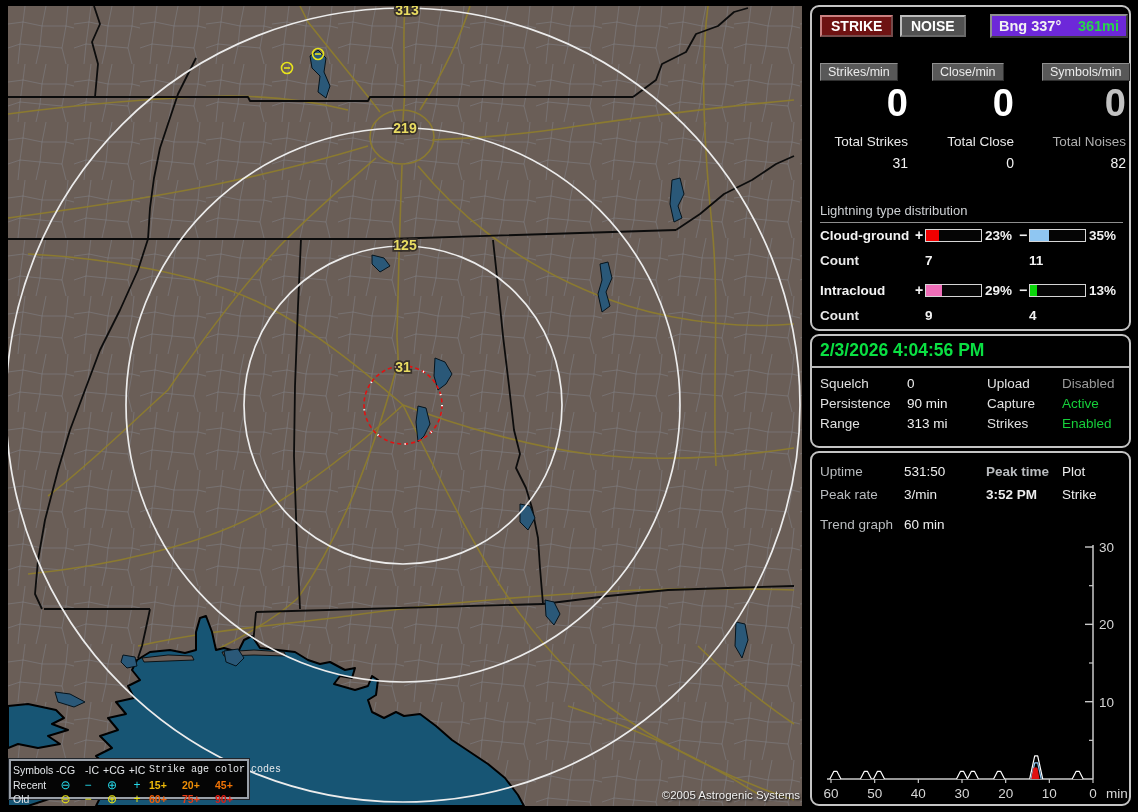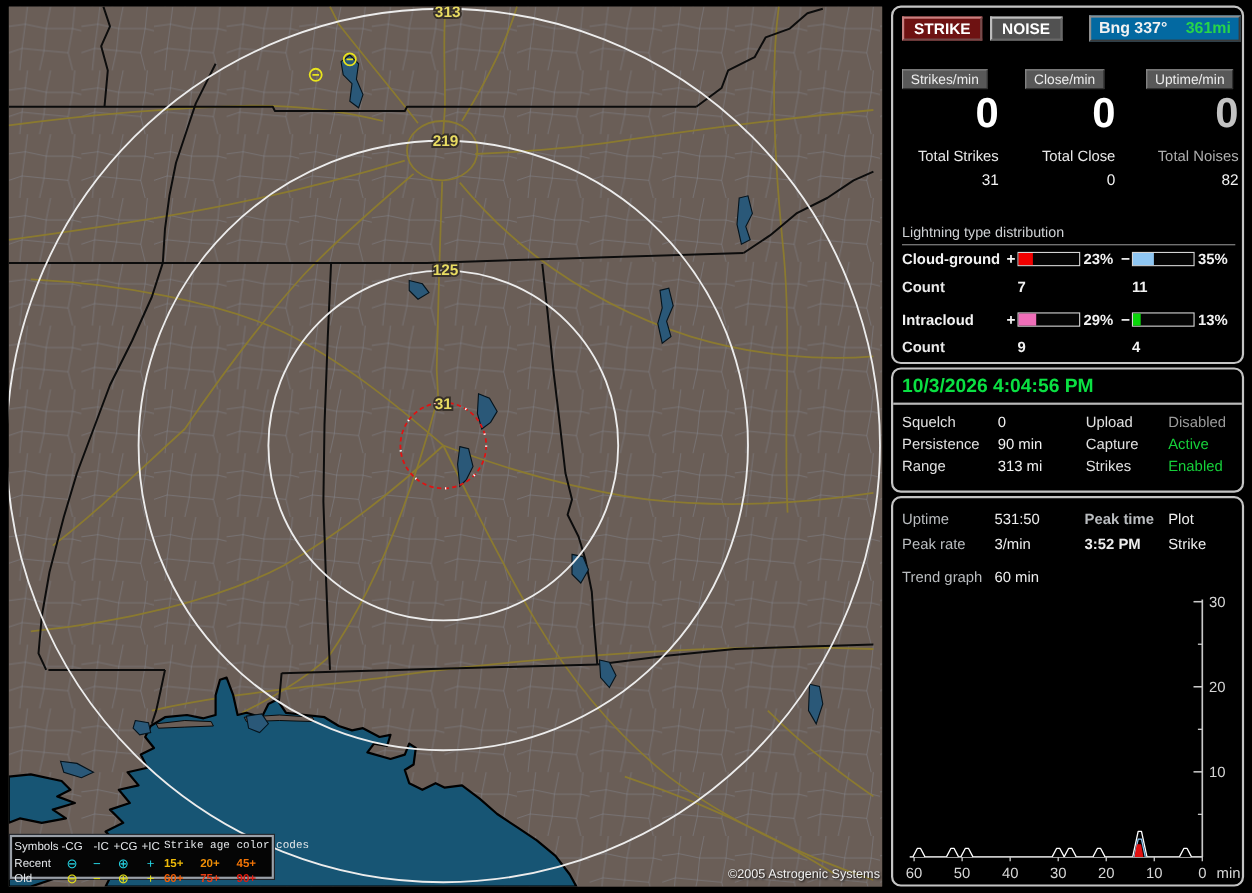--- a/index.html
+++ b/index.html
@@ -24,21 +24,21 @@
 
   
   .panel{position:absolute;left:810px;width:321px;background:#000;border:2px solid #c4c4c4;border-radius:9px;box-sizing:border-box;}
   .p1{top:5px;height:326px;}
   .p2{top:334px;height:114px;}
   .p3{top:451px;height:355px;}
   .panel *{position:absolute;white-space:nowrap;}
 
   .bstrike{left:8px;top:8px;background:#6e1212;border:2px outset #c98080;color:#fff;font:700 14px "Liberation Sans",sans-serif;padding:1px 9px;}
   .bnoise{left:88px;top:8px;background:#515151;border:2px outset #bdbdbd;color:#fff;font:700 14px "Liberation Sans",sans-serif;padding:1px 9px;}
-  .bng{left:178px;top:7px;width:138px;background:#0369a1;border:2px outset #8f8f8f;box-sizing:border-box;
+  .bng{left:178px;top:7px;width:138px;background:#6d28d9;border:2px outset #8f8f8f;box-sizing:border-box;
     display:flex;justify-content:space-between;padding:2px 7px;font:700 14.5px "Liberation Sans",sans-serif;color:#f2f2f2;}
   .bng span{position:static;}
   .grn{color:#27d54a;}
 
   .col{top:56px;height:118px;}
   .col .chip{left:0;top:0;background:#585858;border:1px solid;border-color:#909090 #303030 #303030 #909090;color:#ececec;font-size:12.5px;padding:1px 7px;}
   .col .bigzero{right:0;top:21px;font-size:38px;font-weight:700;color:#fff;line-height:1;}
   .col .tlabel{right:0;top:71px;font-size:13.5px;color:#e8e8e8;}
   .col .tvalue{right:0;top:92px;font-size:14px;color:#f2f2f2;}
   .col.dim .bigzero{color:#c2c2c2;}
@@ -225,21 +225,21 @@
       <div class="tlabel">Total Strikes</div>
       <div class="tvalue">31</div>
     </div>
     <div class="col" style="left:120px;width:82px">
       <span class="chip">Close/min</span>
       <div class="bigzero">0</div>
       <div class="tlabel">Total Close</div>
       <div class="tvalue">0</div>
     </div>
     <div class="col dim" style="left:230px;width:84px">
-      <span class="chip">Uptime/min</span>
+      <span class="chip">Symbols/min</span>
       <div class="bigzero">0</div>
       <div class="tlabel">Total Noises</div>
       <div class="tvalue">82</div>
     </div>
 
     <div class="dtitle">Lightning type distribution</div>
 
     <div class="drow" style="top:221px">
       <span class="lb">Cloud-ground</span>
       <span class="sg" style="left:103px">+</span>
@@ -273,21 +273,21 @@
       <span class="pc" style="left:277px">13%</span>
     </div>
     <div class="drow crow" style="top:301px">
       <span class="lb">Count</span>
       <span class="cv" style="left:113px">9</span>
       <span class="cv" style="left:217px">4</span>
     </div>
   </div>
 
   <div class="panel p2">
-    <div class="clock">10/3/2026 4:04:56 PM</div>
+    <div class="clock">2/3/2026 4:04:56 PM</div>
     <div class="clockline"></div>
     <div class="krow" style="top:40px">
       <span class="l1">Squelch</span>
       <span class="v1">0</span>
       <span class="l2">Upload</span>
       <span class="v2" style="color:#9b9b9b">Disabled</span>
     </div>
     <div class="krow" style="top:60px">
       <span class="l1">Persistence</span>
       <span class="v1">90 min</span>

